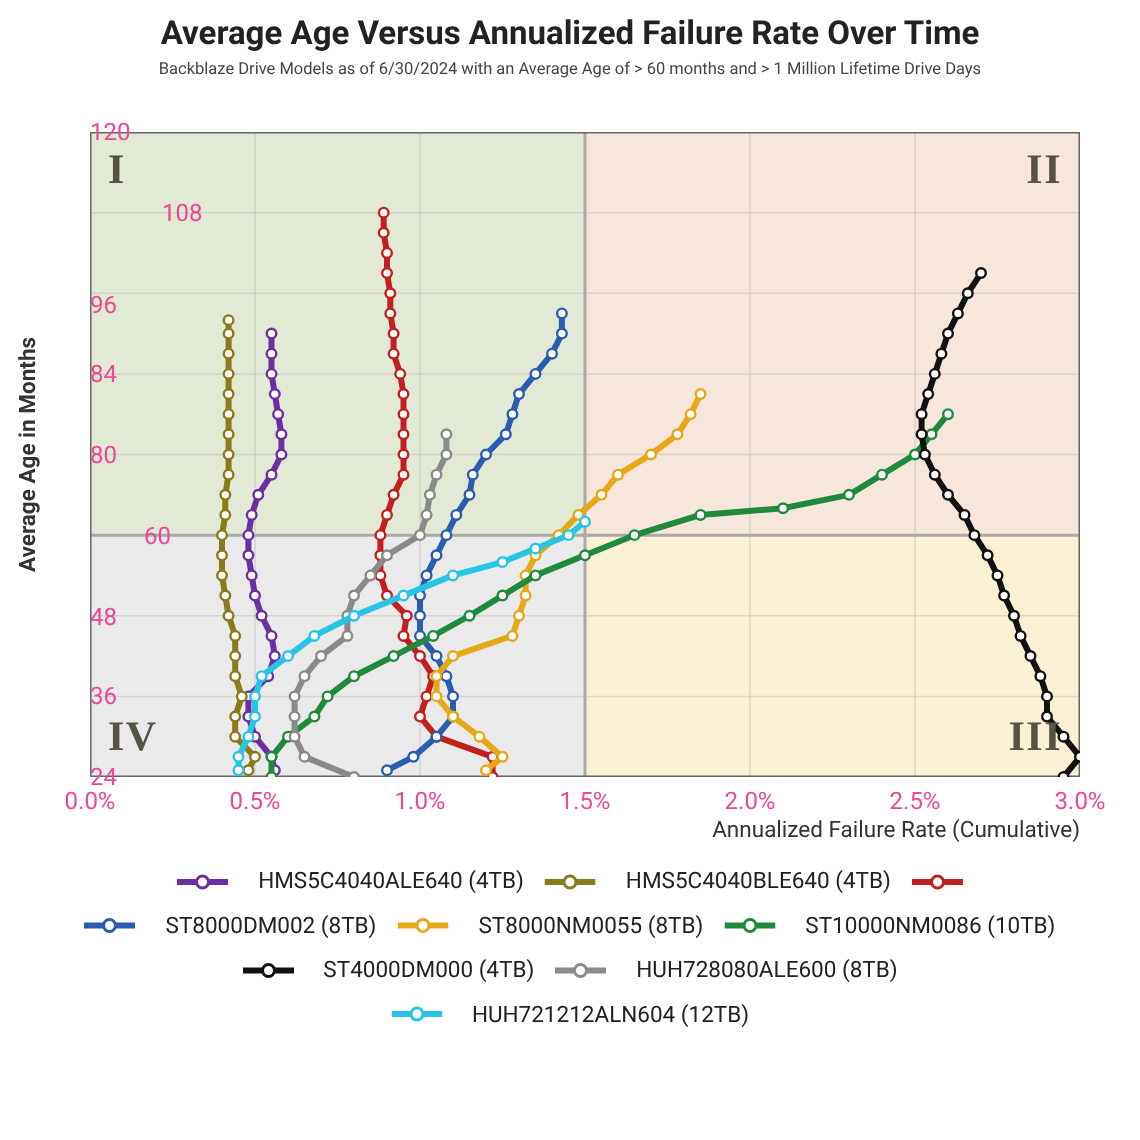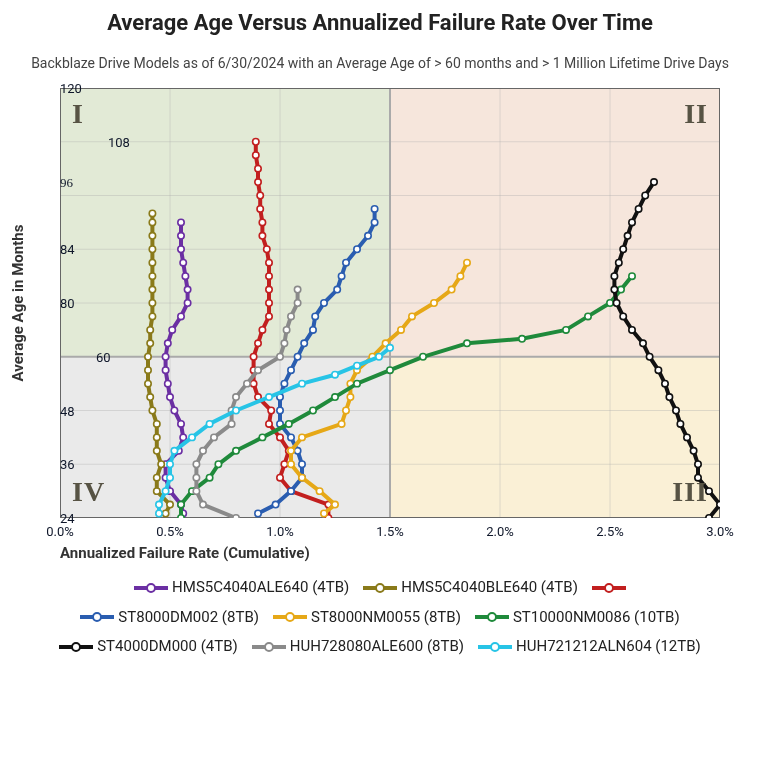--- a/index.html
+++ b/index.html
@@ -19,23 +19,23 @@
     box-sizing: border-box;
   }
   .title {
     text-align: center;
     font-weight: 700;
     font-size: 22px;
     margin-top: 10px;
   }
   .subtitle {
     text-align: center;
-    font-size: 14px;
+    font-size: 11px;
     color: #444;
-    margin-top: 20px;
+    margin-top: 4px;
   }
   .plot-area {
     position: absolute;
     left: 60px;
     top: 78px;
     width: 660px;
     height: 430px;
   }
   svg { display: block; }
   .ylabel {
@@ -53,29 +53,29 @@
     white-space: nowrap;
     font-weight: 700;
     font-size: 15px;
     color: #333;
   }
   .xlabel {
     position: absolute;
     left: 60px;
     top: 534px;
     width: 660px;
-    text-align: left;
-    font-weight: 700;
+    text-align: right;
+    font-weight: 400;
     font-size: 15px;
     color: #333;
   }
   .ytick, .xtick {
     position: absolute;
-    font-size: 13px;
-    color: #0f172a;
+    font-size: 16px;
+    color: #ec4899;
   }
   .ytick { right: 100%; padding-right: 6px; transform: translateY(-50%); white-space: nowrap; }
   .xtick { top: 100%; padding-top: 6px; transform: translateX(-50%); white-space: nowrap; }
   .quad-label {
     position: absolute;
     font-family: Georgia, "Times New Roman", serif;
     font-weight: 700;
     font-size: 28px;
     color: #575344;
     letter-spacing: 1px;
@@ -89,21 +89,21 @@
     color: #222;
     display: flex;
     flex-wrap: wrap;
     justify-content: center;
     gap: 4px 14px;
     line-height: 1.7;
   }
   .legend-item {
     display: inline-flex;
     align-items: center;
-    gap: 4px;
+    gap: 20px;
   }
   .brand {
     position: absolute;
     right: 40px;
     bottom: 22px;
     display: flex;
     align-items: center;
     gap: 6px;
     font-weight: 700;
     font-size: 22px;
@@ -358,21 +358,21 @@
     <div class="quad-label" style="right:12px; top:10px;">II</div>
     <div class="quad-label" style="right:12px; bottom:10px;">III</div>
     <div class="quad-label" style="left:12px; bottom:10px;margin-top:12px;">IV</div>
     <div id="yticks">
         <div class="ytick" style="top: 430px; left: 0px;">24</div>
         <div class="ytick" style="top: 376.25px; left: 0px;">36</div>
         <div class="ytick" style="top: 322.5px; left: 0px;">48</div>
         <div class="ytick" style="top: 268.75px; left: 0px; padding-left: 36px;">60</div>
         <div class="ytick" style="top: 215px; left: 0px;">80</div>
         <div class="ytick" style="top: 161.25px; left: 0px;">84</div>
-        <div class="ytick" style="top: 95px; left: 0px; font-family: Liberation Serif, serif;">96</div>
+        <div class="ytick" style="top: 115px; left: 0px;">96</div>
         <div class="ytick" style="top: 53.75px; left: 0px; padding-left: 48px;">108</div>
         <div class="ytick" style="top: 0px; left: 0px;">120</div>
       </div>
     <div id="xticks">
         <div class="xtick" style="left: 0px;">0.0%</div>
         <div class="xtick" style="left: 110px;">0.5%</div>
         <div class="xtick" style="left: 220px;">1.0%</div>
         <div class="xtick" style="left: 330px;">1.5%</div>
         <div class="xtick" style="left: 440px;">2.0%</div>
         <div class="xtick" style="left: 550px;">2.5%</div>

